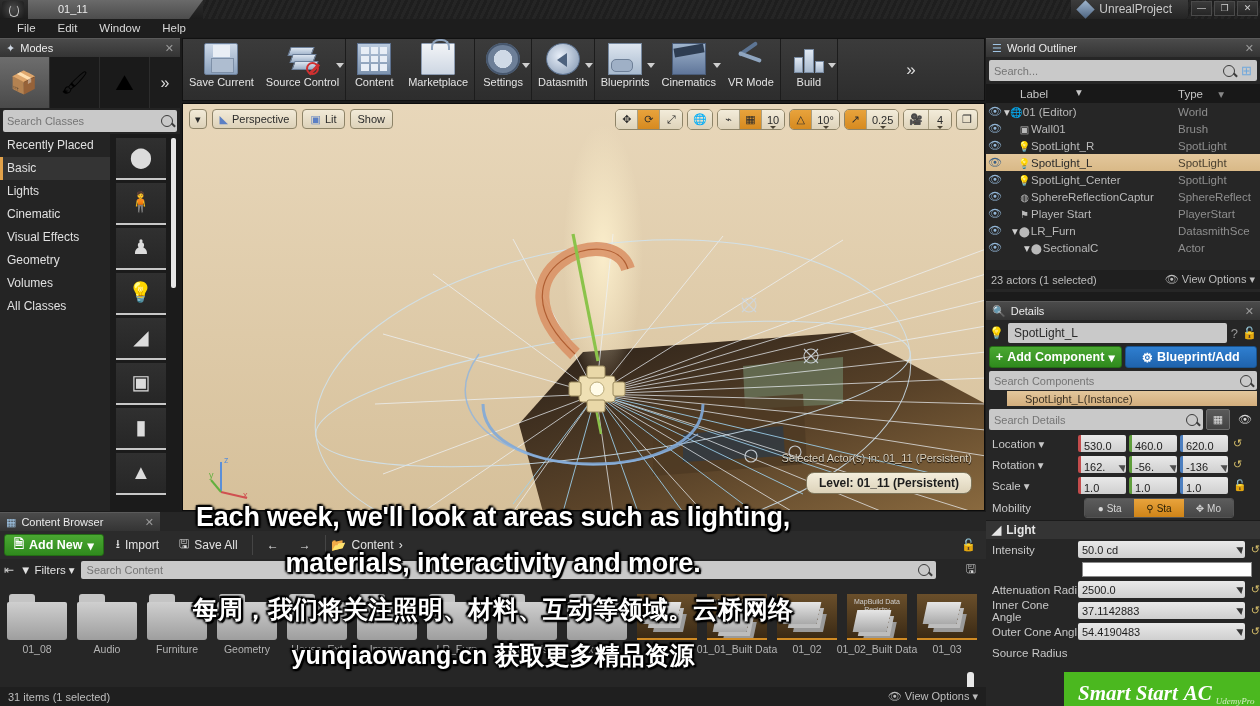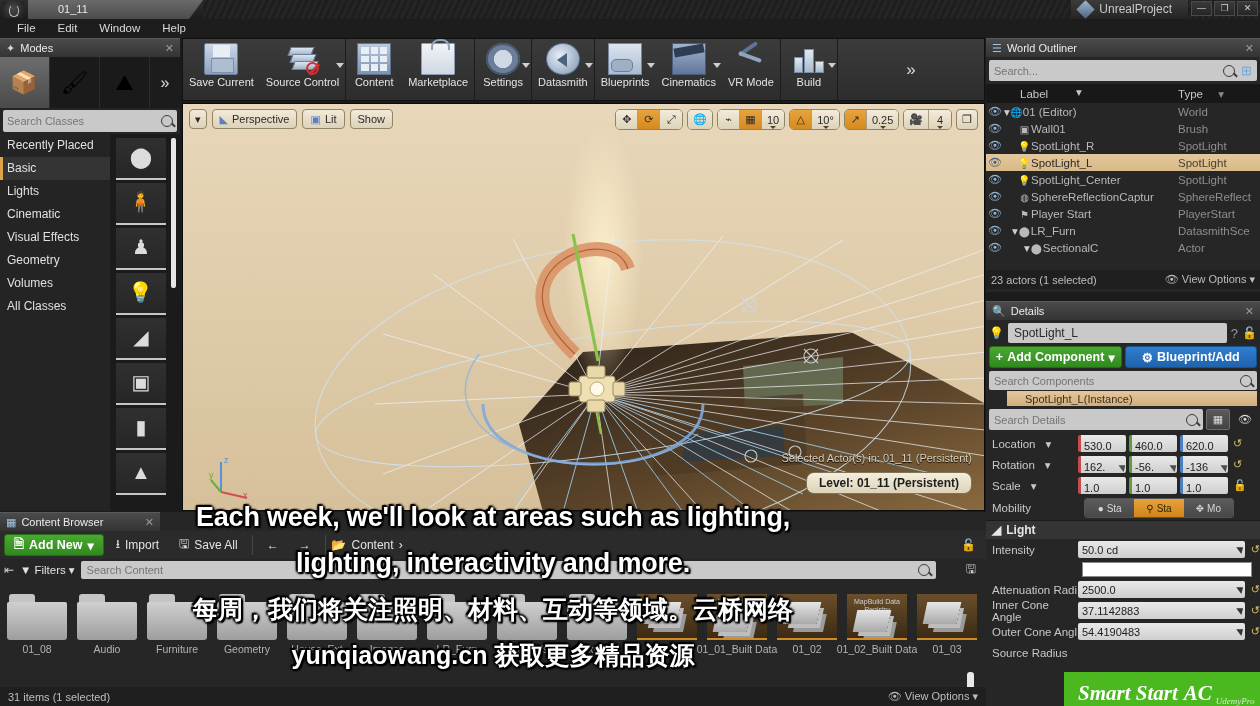--- a/index.html
+++ b/index.html
@@ -181,21 +181,21 @@
     display:flex; align-items:center; padding:0 5px;}
   .comp-row{ margin:1px 3px 0 21px; height:15px; background:linear-gradient(#e3c79c,#d3ae7d);
     color:#3a3022; font-size:11px; display:flex; align-items:center; padding-left:18px;}
   .det-search{ margin:3px; height:21px; display:flex; gap:3px; align-items:center;}
   .det-search .inp{ flex:1; height:21px; background:#c9c9c9; border-radius:2px;
     display:flex; align-items:center; padding:0 5px;}
   .sq-btn{ width:24px; height:21px; background:linear-gradient(#5a5a5a,#434343);
     border:1px solid #6d6d6d; border-radius:2px; display:flex; align-items:center;
     justify-content:center; color:#d9d9d9; font-size:11px;}
   .prow{ display:flex; align-items:center; height:21px; padding-left:6px; }
-  .plabel{ width:86px; color:#c8c8c8; font-size:11.5px; display:flex; align-items:center; gap:10px;}
+  .plabel{ width:86px; color:#c8c8c8; font-size:11.5px; display:flex; align-items:center; gap:3px;}
   .num{ height:17px; width:48px; border-radius:2px; color:#1c1c1c; font-size:11px;
      display:flex; align-items:flex-end; padding:0 3px; margin-right:3px; position:relative;
      background:linear-gradient(#e9e9e9,#cfcfcf); }
   .num.r{ border-left:3px solid #c34b4b; }
   .num.g{ border-left:3px solid #5f9e3c; }
   .num.b{ border-left:3px solid #4c7fc0; }
   .num .sp{ position:absolute; right:2px; color:#4d4d4d; font-size:9px; }
   .revert{ color:#d8c06a; font-size:11px; margin-left:2px; }
   .mobility{ display:flex; align-items:center; height:20px; margin-left:92px;
      border-radius:3px; overflow:hidden; border:1px solid #545454; width:150px;}
@@ -1003,21 +1003,21 @@
       <span>31 items (1 selected)</span>
       <span>
         <span>👁</span>
         <span>View Options</span> ▾
       </span>
     </div>
   </div>
 
   <div class="subs">
     <div class="sub-en">Each week, we'll look at areas such as lighting,</div>
-    <div class="sub-en">lighting, interactivity and more.</div>
+    <div class="sub-en">materials, interactivity and more.</div>
     <div class="sub-cn">每周，我们将关注照明、材料、互动等领域。云桥网络</div>
     <div class="sub-cn">yunqiaowang.cn 获取更多精品资源</div>
   </div>
 
   <div class="watermark">
     <span>Smart Start</span>
     <span style="margin-left:6px;">AC</span>
     <span class="wm-sub">UdemyPro</span>
   </div>
 

